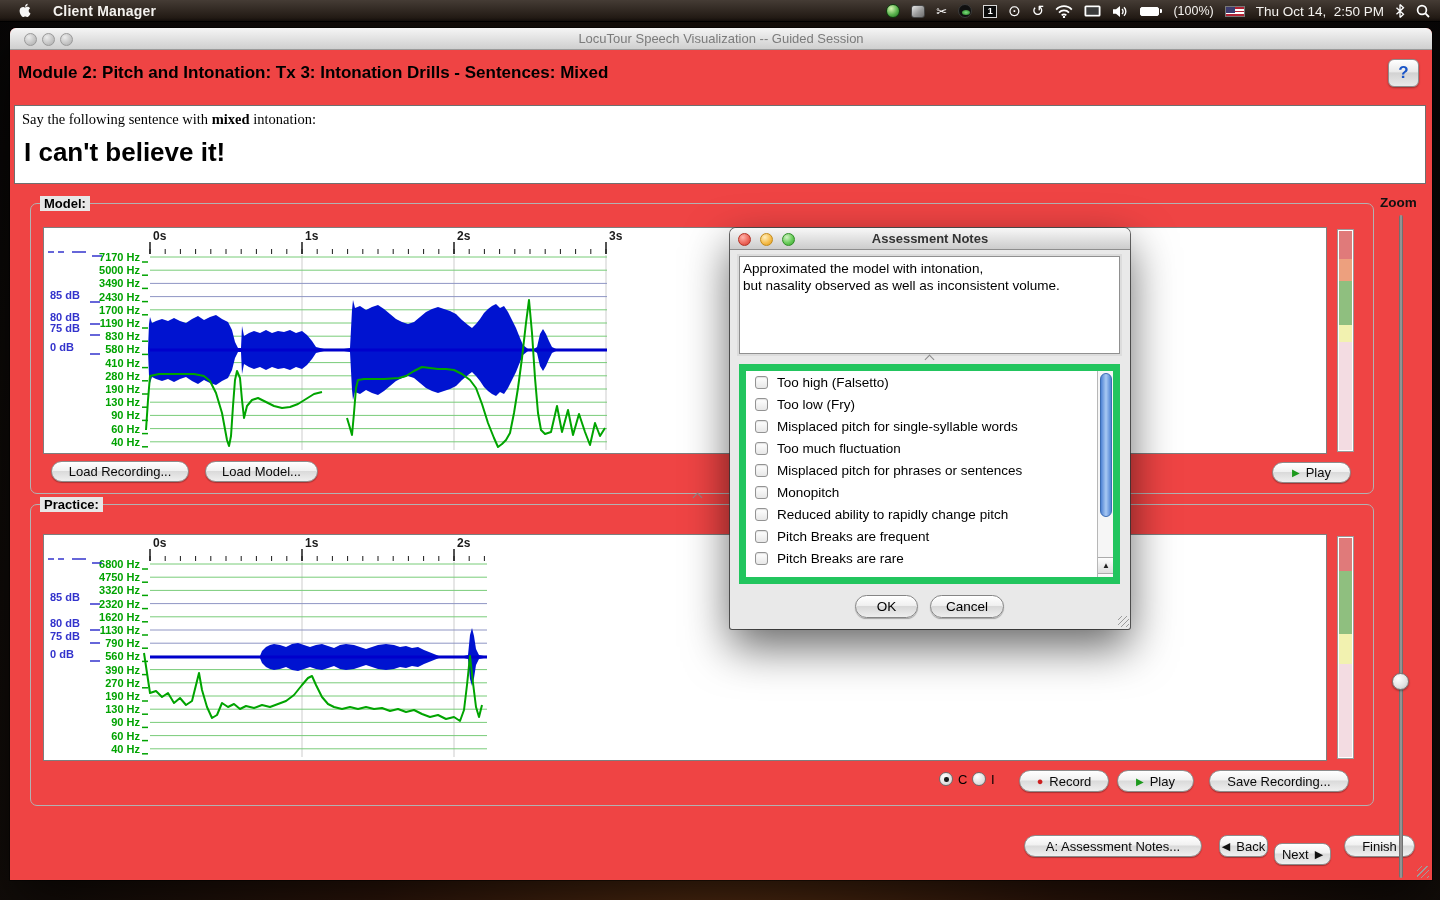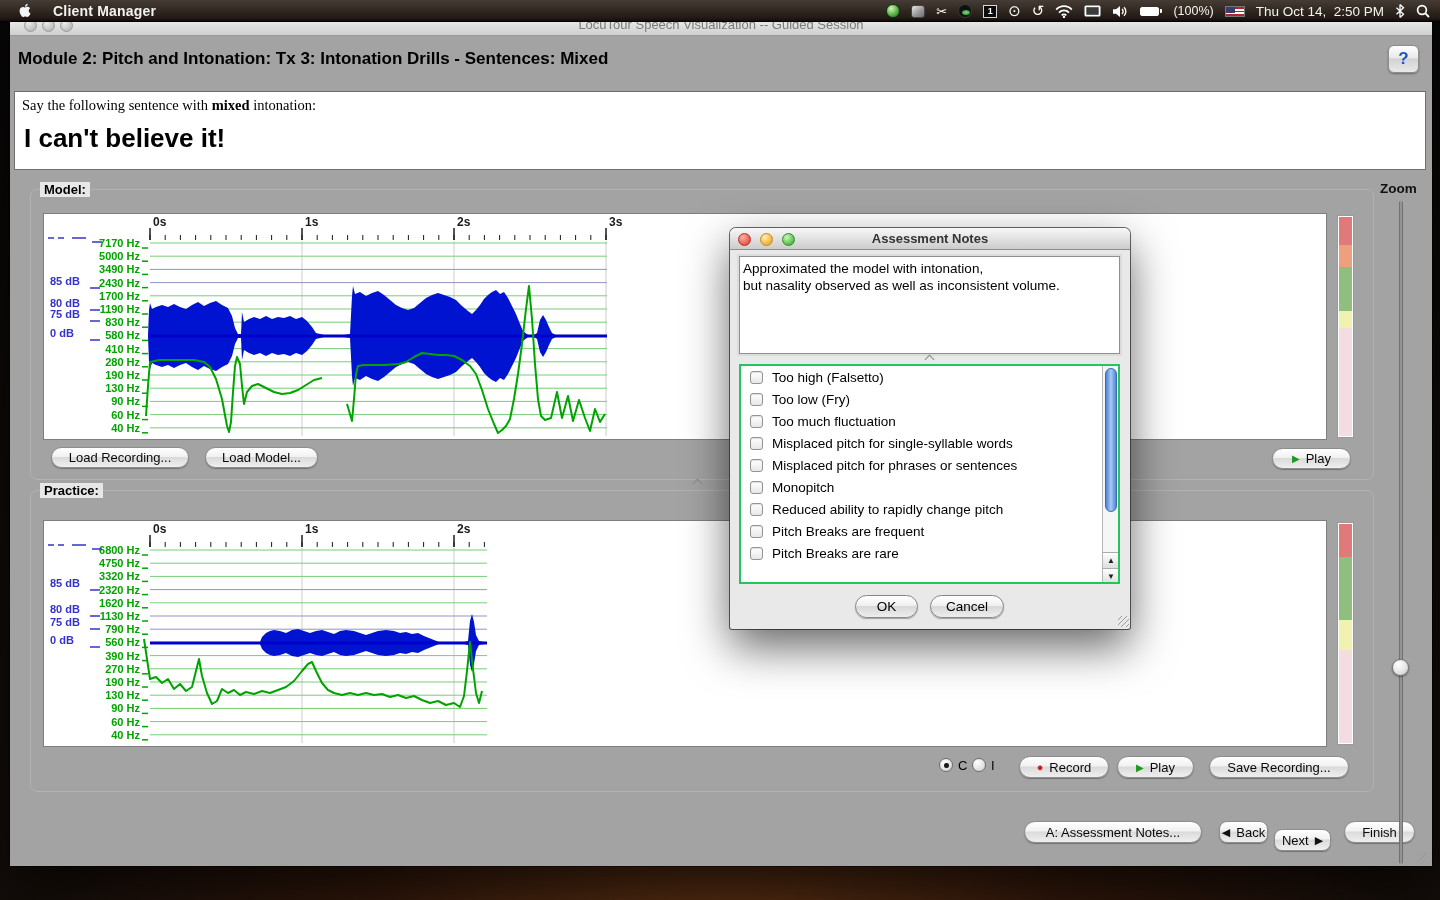--- a/index.html
+++ b/index.html
@@ -28,22 +28,22 @@
     background:radial-gradient(#7de07d,#1f7a1f); }
   .spaces { width:14px; height:13px; background:#0c0c0c; border:1px solid #d8d8d8; color:#fff;
     font-size:9px; font-weight:bold; display:flex; align-items:center; justify-content:center; }
   .flag { width:20px; height:11px; position:relative;
     background:repeating-linear-gradient(#b22234 0 1.8px, #fff 1.8px 3.6px); border:0.5px solid #777;}
   .flag::after { content:""; position:absolute; left:0; top:0; width:9px; height:6px; background:#3c3b6e; }
   .batt { display:flex; align-items:center; }
   .batt .shell { width:19px; height:9px; border:1.5px solid #fff; border-radius:2px; background:#fff; }
   .batt .nub { width:2px; height:4px; background:#fff; margin-left:1px; border-radius:0 1px 1px 0;}
   
-  #app-window { position:absolute; left:10px; top:14px; width:1422px; height:852px;
-    background:#a3a3a3; border-radius:6px 6px 0 0;
+  #app-window { position:absolute; left:10px; top:28px; width:1422px; height:852px;
+    background:#ef4444; border-radius:6px 6px 0 0;
     box-shadow:0 25px 60px rgba(0,0,0,.7), 0 0 0 1px rgba(0,0,0,.45); }
   #titlebar { position:absolute; left:0; top:0; width:1422px; height:22px;
     background:linear-gradient(#f5f5f5,#cfcfcf); border-radius:6px 6px 0 0;
     border-bottom:1px solid #9a9a9a; }
   .tl { position:absolute; top:4.5px; width:13px; height:13px; border-radius:50%; }
   .tl-inactive { background:radial-gradient(circle at 35% 30%, #ececec,#c4c4c4 60%,#ababab); border:1px solid #9a9a9a; }
   #window-title { position:absolute; left:0; right:0; top:3px; text-align:center;
     font-size:13px; color:#7b7b7b; }
   #module-title { position:absolute; left:8px; top:35px; font-size:17px; font-weight:bold; color:#000; }
   #help-button { position:absolute; left:1378px; top:31px; width:31px; height:28px; border-radius:6px;
@@ -104,21 +104,21 @@
   #dlg-title { position:absolute; left:0; right:0; top:3px; text-align:center; font-size:13px;
     font-weight:bold; color:#333; }
   .tl-red { background:radial-gradient(circle at 35% 30%, #ffb3aa,#ee6a5e 55%,#cf3a2c); border:1px solid #b33225;}
   .tl-yellow { background:radial-gradient(circle at 35% 30%, #ffeebc,#f6be4f 55%,#dd9a16); border:1px solid #c28a1b;}
   .tl-green { background:radial-gradient(circle at 35% 30%, #d2f3c5,#69cc5a 55%,#38a12b); border:1px solid #2f8d26;}
   #notes-textarea { position:absolute; left:9px; top:28px; width:381px; height:98px;
     border:1px solid #909090; outline:2px solid #dcdcdc; outline-offset:0;
     background:#fff; resize:none; font-family:"Liberation Sans","DejaVu Sans",sans-serif;
     font-size:13.5px; color:#000; padding:3px 3px; line-height:17px; }
   #checklist { position:absolute; left:9px; top:136px; width:381px; height:220px; background:#fff;
-    border:2px solid #22c55e; overflow:hidden; }
+    border:7px solid #22c55e; overflow:hidden; }
   .check-row { position:relative; height:22px; display:flex; align-items:center; padding-left:9px; }
   .cb { width:13px; height:13px; border:1px solid #939393; border-radius:3px;
     background:linear-gradient(#ffffff,#e7e7e7); box-shadow:inset 0 1px 1px rgba(0,0,0,.12); flex:none; }
   .cb-label { margin-left:9px; font-size:13.5px; color:#000; white-space:nowrap; }
   #list-scrollbar { position:absolute; right:0; top:0; width:16px; height:218px; background:#f6f6f6;
     border-left:1px solid #b7b7b7; }
   #scroll-thumb { position:absolute; left:1.5px; top:2px; width:12px; height:144px; border-radius:6px;
     background:linear-gradient(90deg,#4f83d4,#a9c9f3 50%,#4f83d4); border:1px solid #3b6cb4; }
   .scroll-arrow { position:absolute; left:0; width:16px; height:16px; background:linear-gradient(#fdfdfd,#dedede);
     border-top:1px solid #ababab; display:flex; align-items:center; justify-content:center;
@@ -530,25 +530,25 @@
     <div class="check-row">
         <span class="cb"></span>
         <span class="cb-label">Too high (Falsetto)</span>
       </div>
       <div class="check-row">
         <span class="cb"></span>
         <span class="cb-label">Too low (Fry)</span>
       </div>
       <div class="check-row">
         <span class="cb"></span>
+        <span class="cb-label">Misplaced pitch for single-syllable words</span>
+      </div>
+      <div class="check-row">
+        <span class="cb"></span>
         <span class="cb-label">Too much fluctuation</span>
-      </div>
-      <div class="check-row">
-        <span class="cb"></span>
-        <span class="cb-label">Misplaced pitch for single-syllable words</span>
       </div>
       <div class="check-row">
         <span class="cb"></span>
         <span class="cb-label">Misplaced pitch for phrases or sentences</span>
       </div>
       <div class="check-row">
         <span class="cb"></span>
         <span class="cb-label">Monopitch</span>
       </div>
       <div class="check-row">

